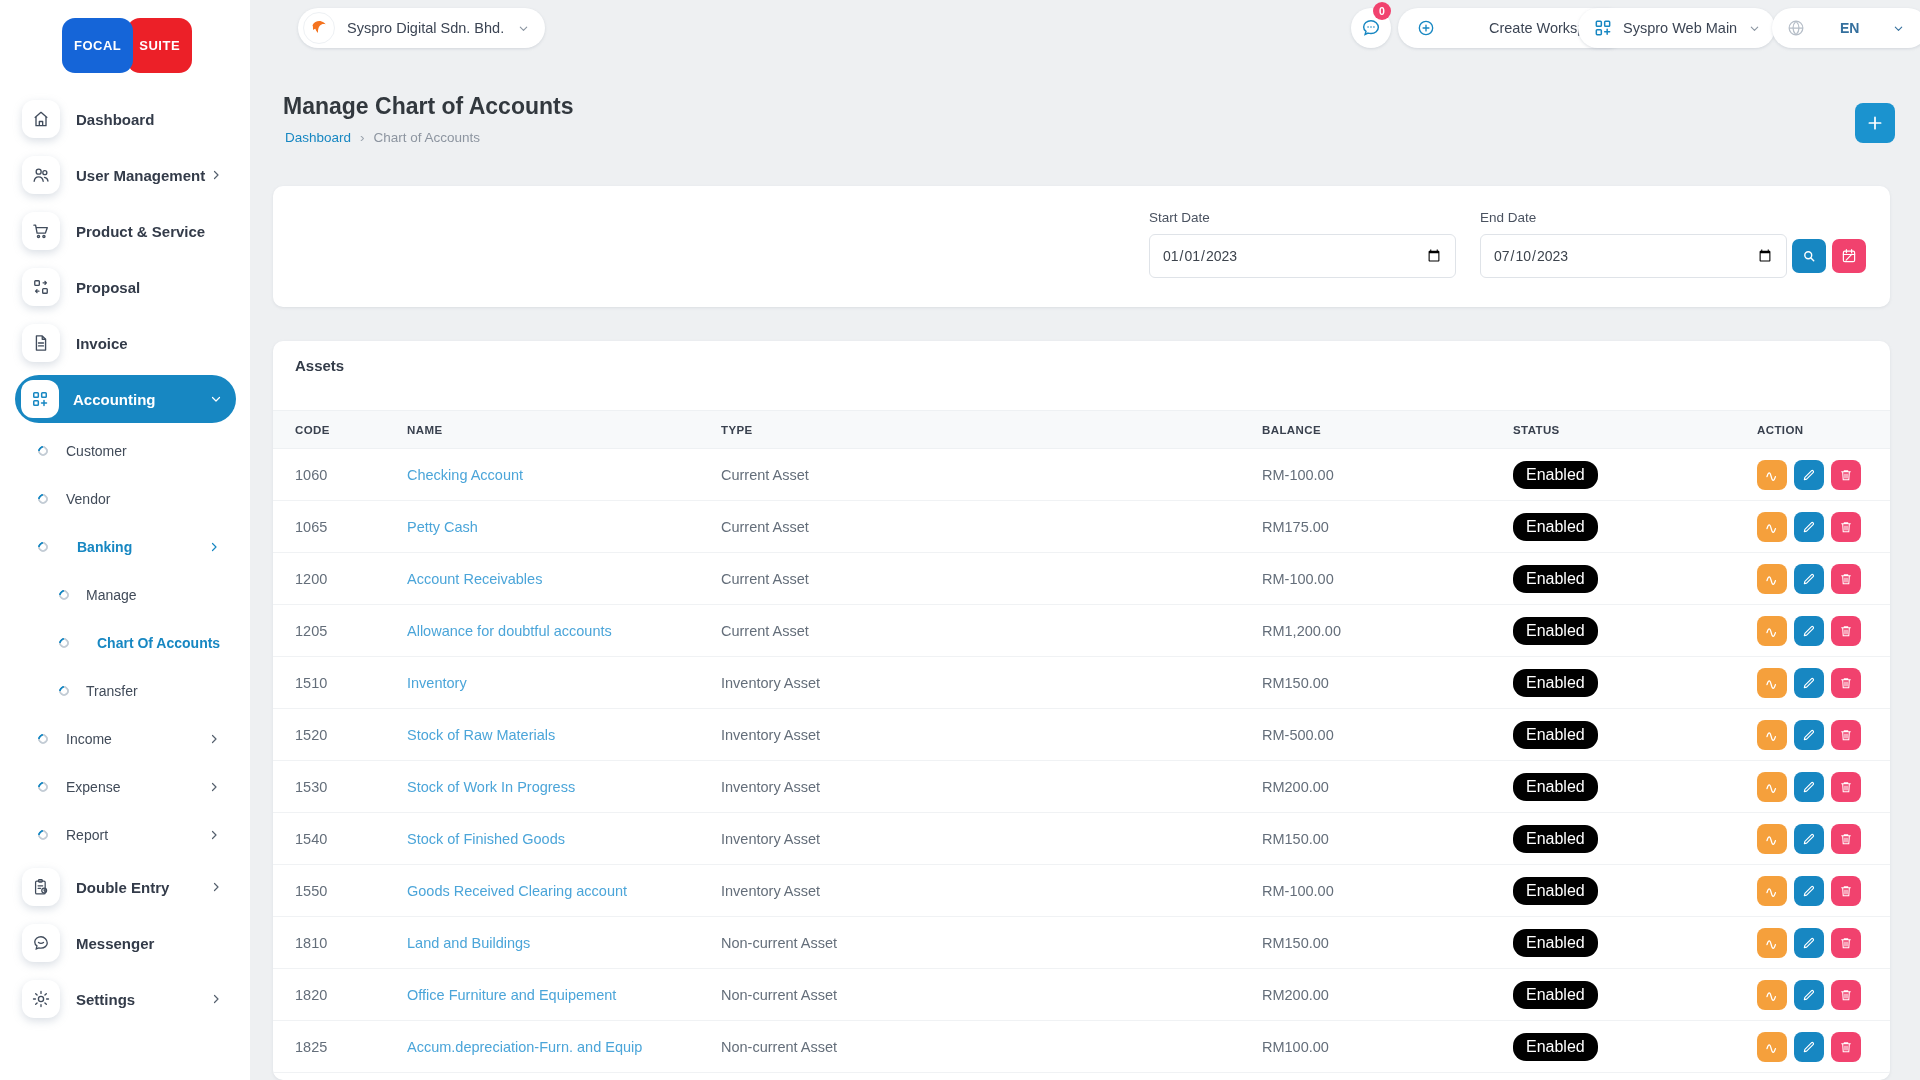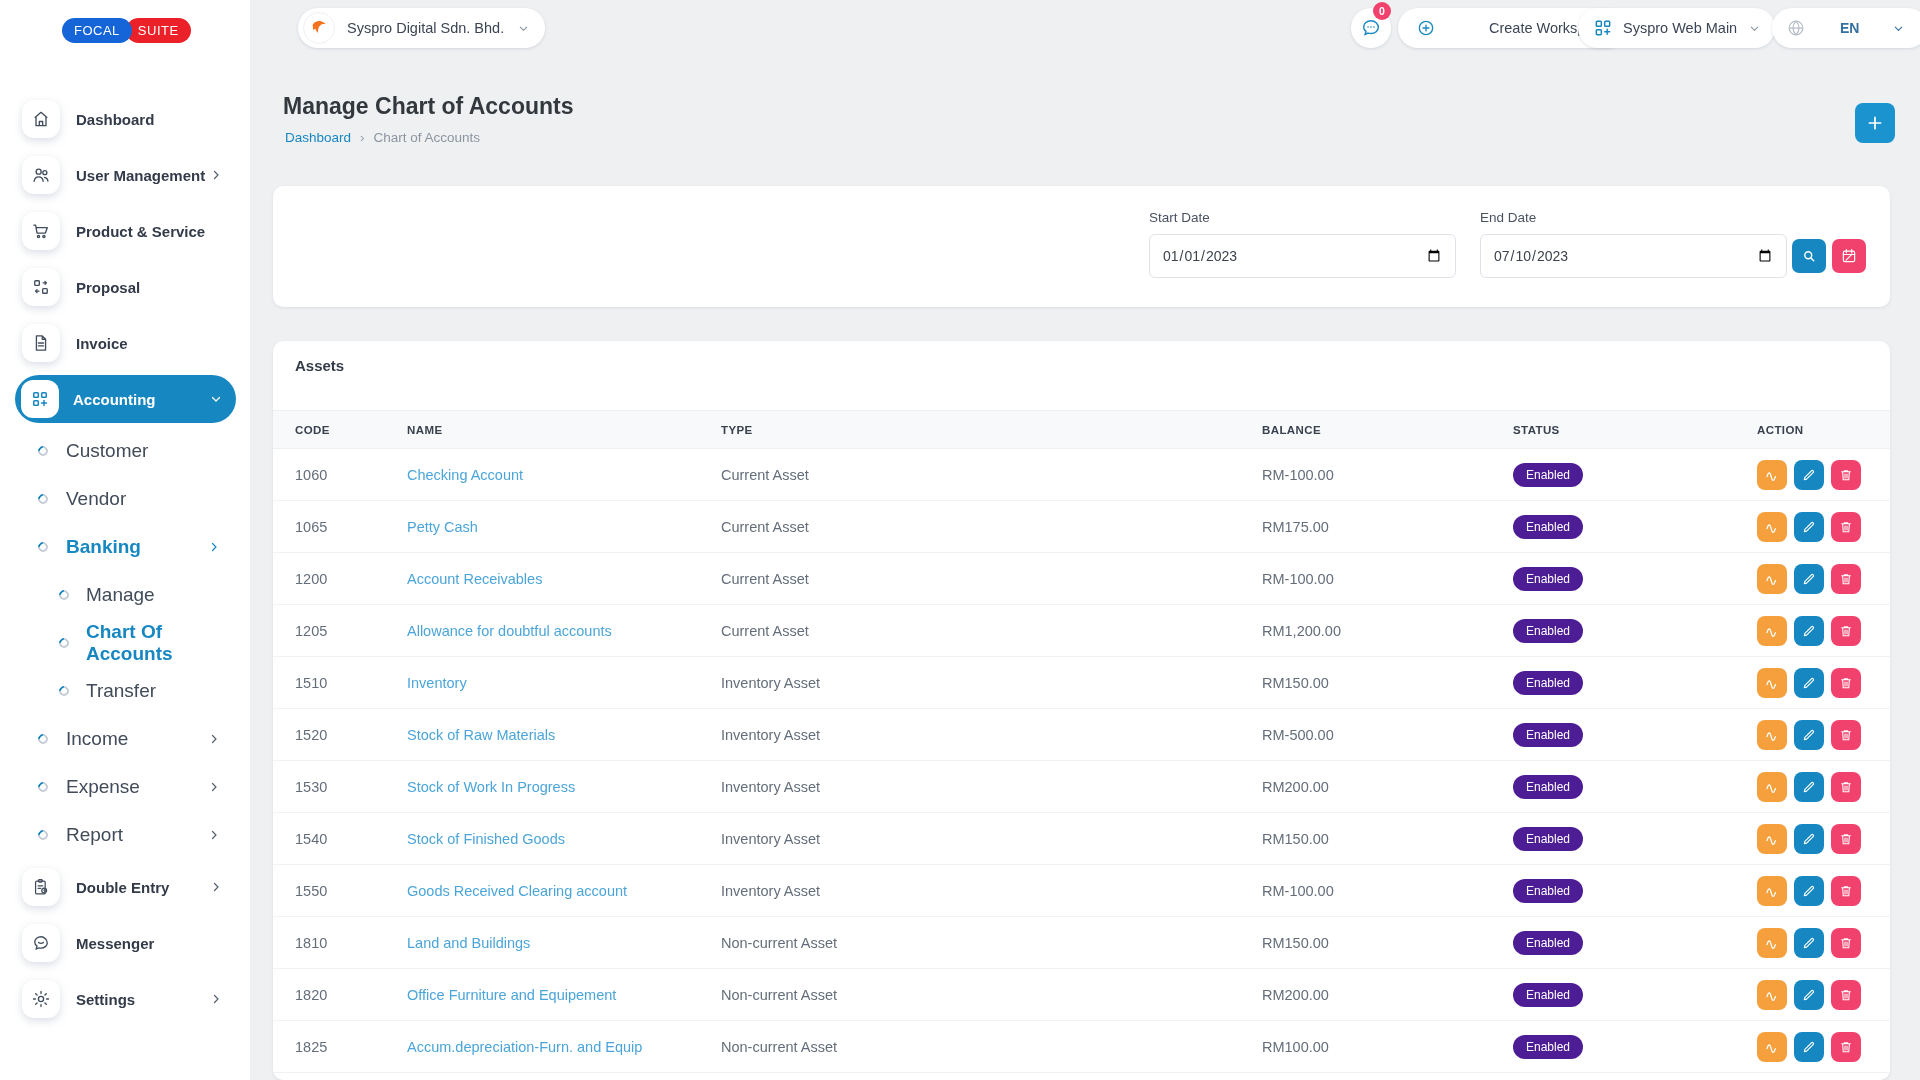--- a/index.html
+++ b/index.html
@@ -6,21 +6,21 @@
   html,body { width:1920px; height:1080px; }
   body {
     font-family:"Liberation Sans","DejaVu Sans",sans-serif;
     background:#eef0f2; color:#333b49; position:relative; overflow:hidden;
   }
   svg { display:block; }
 
   
   .sidebar { position:absolute; left:0; top:0; width:250px; height:1080px; background:#ffffff; z-index:2; }
   .logo { position:absolute; left:62px; top:18px; display:flex; }
-  .logo span { font-size:13px; font-weight:normal; color:#fff; letter-spacing:.5px; padding:5px 12px; border-radius:13px; }
+  .logo span { font-size:13px; font-weight:bold; color:#fff; letter-spacing:.5px; padding:20px 12px; border-radius:13px; }
   .logo .lp { background:#1565d8; z-index:1; }
   .logo .ls { background:#ec2028; margin-left:-6px; }
   .nav { position:absolute; left:0; top:91px; width:250px; }
   .item { display:flex; align-items:center; height:56px; padding-left:22px; cursor:pointer; }
   .ibox { width:38px; height:38px; border-radius:12px; background:#fff; box-shadow:0 3px 8px rgba(150,162,180,.35);
           display:flex; align-items:center; justify-content:center; margin-right:16px; flex:0 0 auto; }
   .ibox svg { width:20px; height:20px; }
   .ilabel { font-size:15px; font-weight:600; color:#333b49; }
   .chev { margin-left:auto; margin-right:28px; color:#55606e; }
   .chev svg { width:12px; height:12px; }
@@ -29,22 +29,22 @@
              background:#1787c2; border-radius:24px; padding-left:6px; cursor:pointer; }
   .pillbox .ibox { box-shadow:none; margin-right:14px; }
   .pillbox .ilabel { color:#fff; }
   .pillbox .chev { color:#fff; margin-right:14px; }
   .sub { display:flex; align-items:center; height:48px; cursor:pointer; }
   .sub.l1 { padding-left:38px; }
   .sub.l2 { padding-left:59px; }
   .dot { width:10px; height:10px; border-radius:50%; border:2px solid #c3ccd5; border-top-color:#1787c2;
          transform:rotate(-45deg); margin-right:18px; flex:0 0 auto; }
   .l2 .dot { margin-right:17px; }
-  .slabel { font-size:19px; font-weight:500; color:#414b59; }
-  .sub.active .slabel { color:#1787c2; font-weight:700; }
+  .slabel { font-size:14px; font-weight:500; color:#414b59; }
+  .sub.active .slabel { color:#1787c2; font-weight:700;margin-left:11px; }
   .sub .chev { margin-right:30px; }
   .sub.active .chev { color:#1787c2; }
 
   
   .pillbtn { position:absolute; top:8px; height:40px; background:#fff; border-radius:20px;
              box-shadow:0 1px 3px rgba(140,152,164,.28); display:flex; align-items:center; cursor:pointer; }
   .ws { left:298px; padding:0 16px 0 5px; }
   .ws-logo { width:32px; height:32px; border-radius:50%; border:1px solid #eef1f4; display:flex; align-items:center;
              justify-content:center; margin-right:12px; background:#fff; }
   .ws-logo svg { width:20px; height:20px; }
@@ -91,21 +91,21 @@
   
   .tablecard { left:273px; top:341px; width:1617px; height:739px; overflow:hidden; }
   .sec-title { position:absolute; left:22px; top:16px; font-size:15px; font-weight:700; color:#343c49; }
   table { position:absolute; left:0; top:69px; width:1617px; border-collapse:collapse; table-layout:fixed; }
   col.c1{width:134px;} col.c2{width:314px;} col.c3{width:541px;} col.c4{width:251px;} col.c5{width:244px;} col.c6{width:133px;}
   thead th { background:#f7f9fa; height:38px; text-align:left; font-size:11.5px; font-weight:700; letter-spacing:.4px;
              color:#39414e; border-top:1px solid #eef1f3; border-bottom:1px solid #eef1f3; }
   th:first-child, td:first-child { padding-left:22px; }
   tbody td { height:52px; border-bottom:1px solid #f0f2f4; font-size:14.5px; color:#646e7a; }
   .namelink { color:#4ba5d9; text-decoration:none; cursor:pointer; }
-  .badge { display:inline-block; background:#4c1d95; color:#fff; font-size:12px; font-weight:500;
+  .badge { display:inline-block; background:#000000; color:#fff; font-size:16px; font-weight:500;
            padding:5px 13px; border-radius:13px; }
   .acts { display:inline-flex; gap:7px; }
   .abtn { width:30px; height:30px; border:none; border-radius:8px; display:flex; align-items:center; justify-content:center; cursor:pointer; }
   .abtn svg { width:16px; height:16px; }
   .a-wave { background:#f5a03c; } .a-edit { background:#1787c2; } .a-del { background:#f1426e; }
 </style>
 </head>
 <body>
 
 <div class="sidebar">

